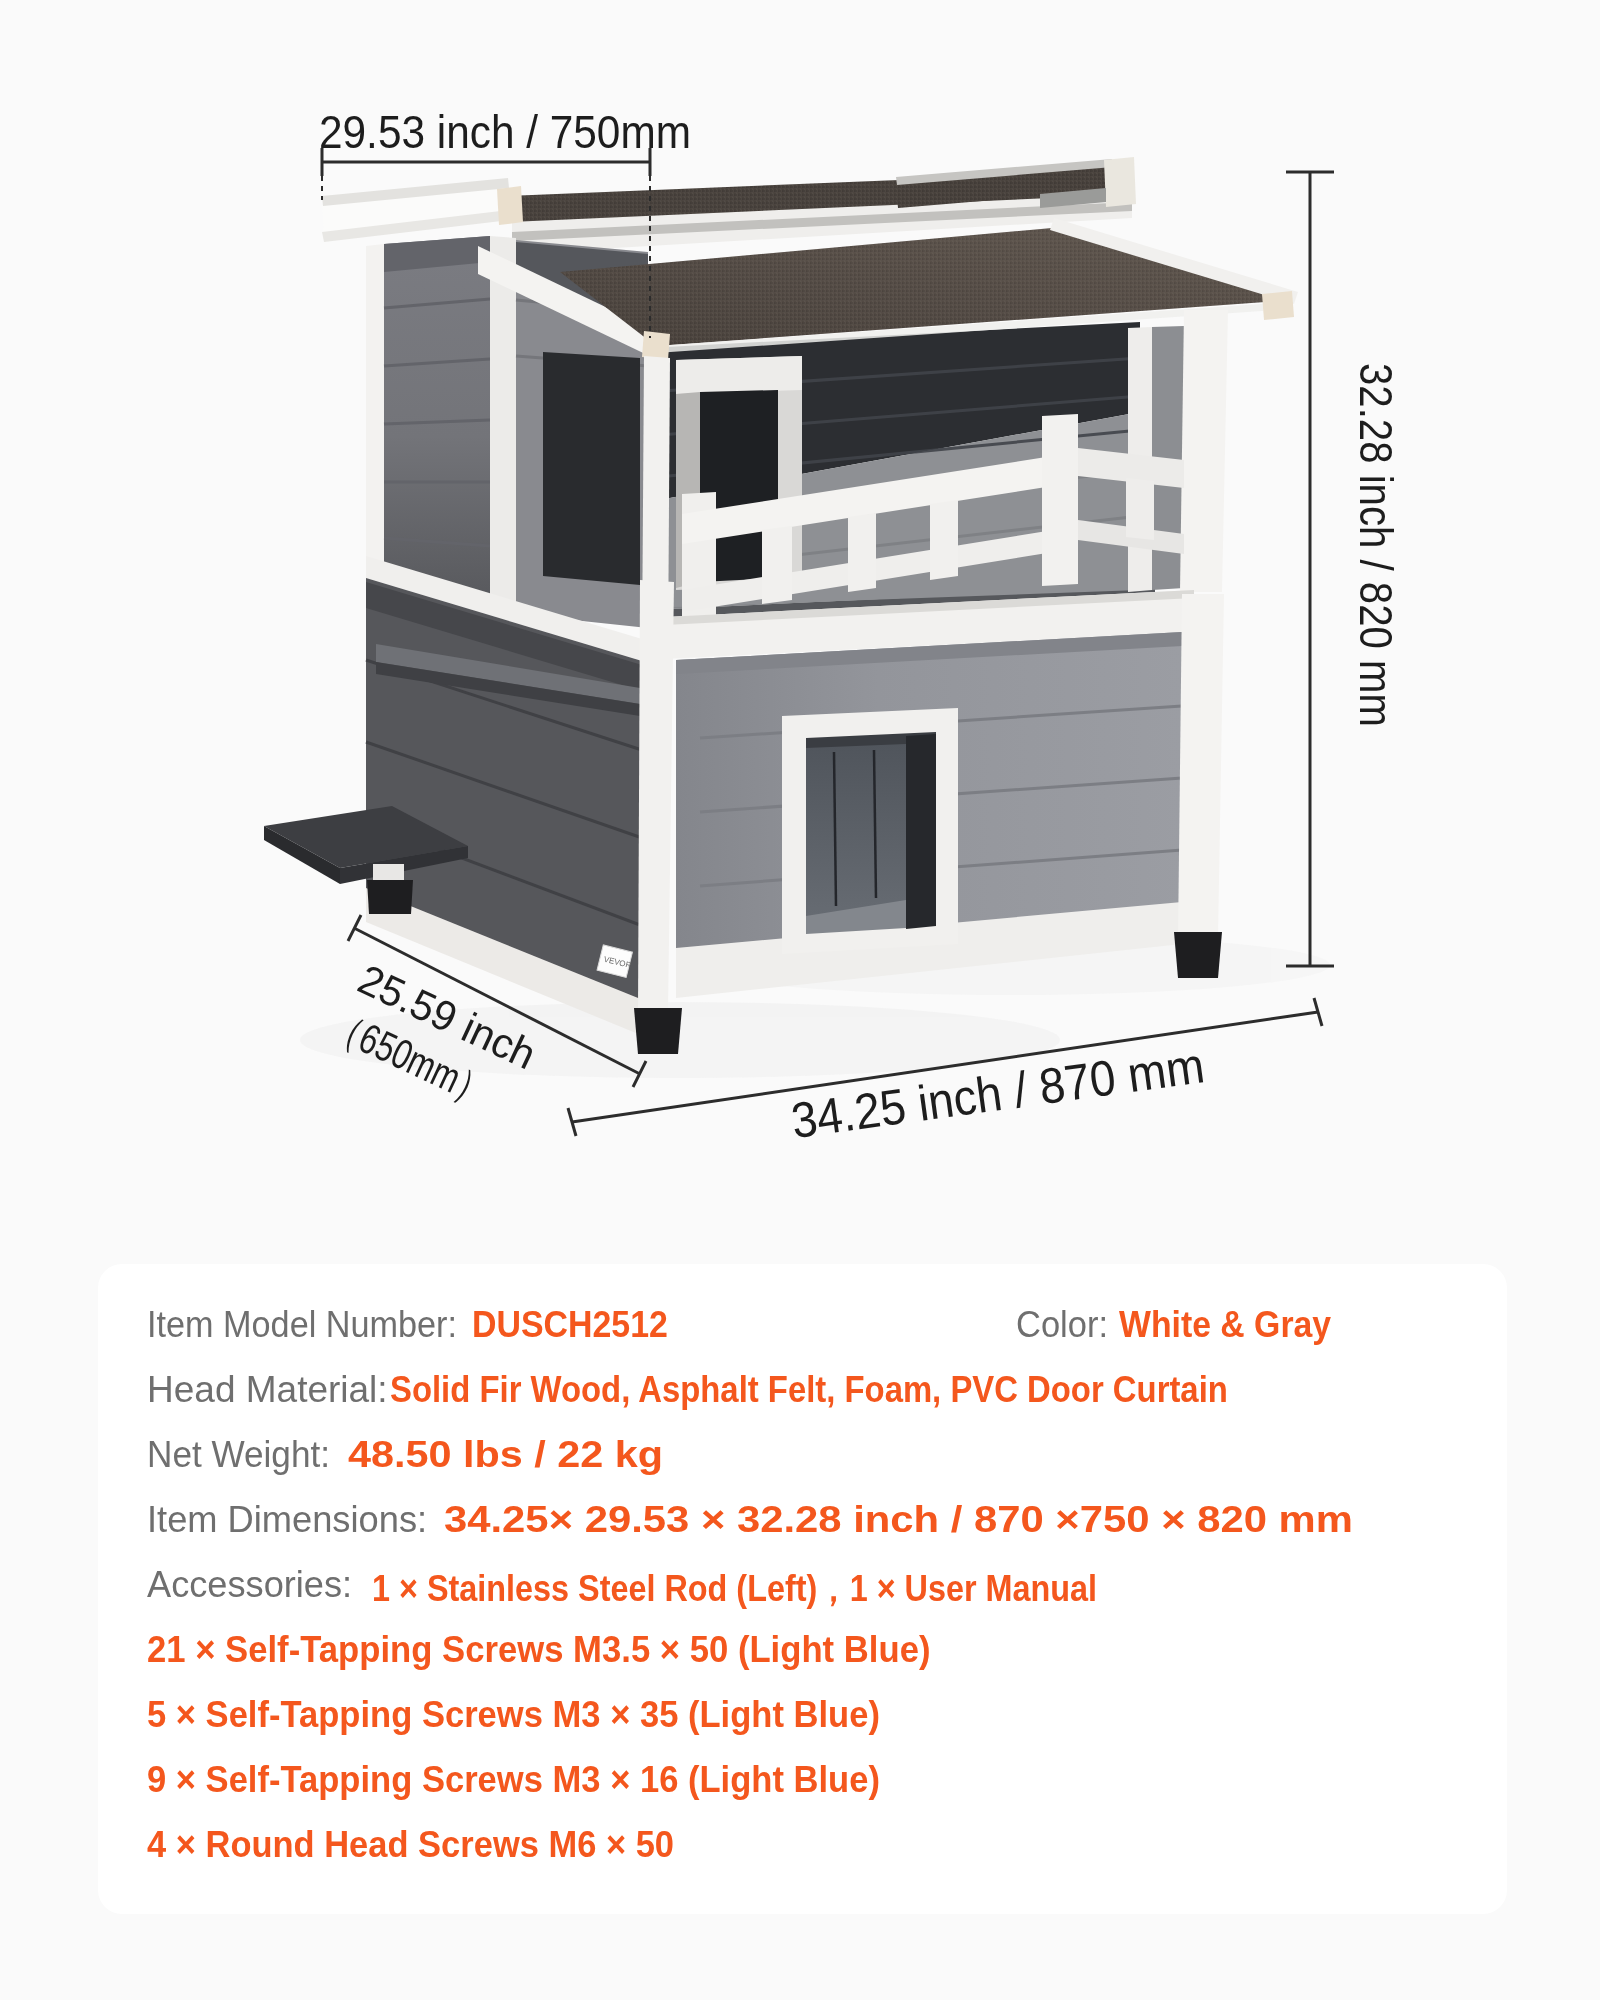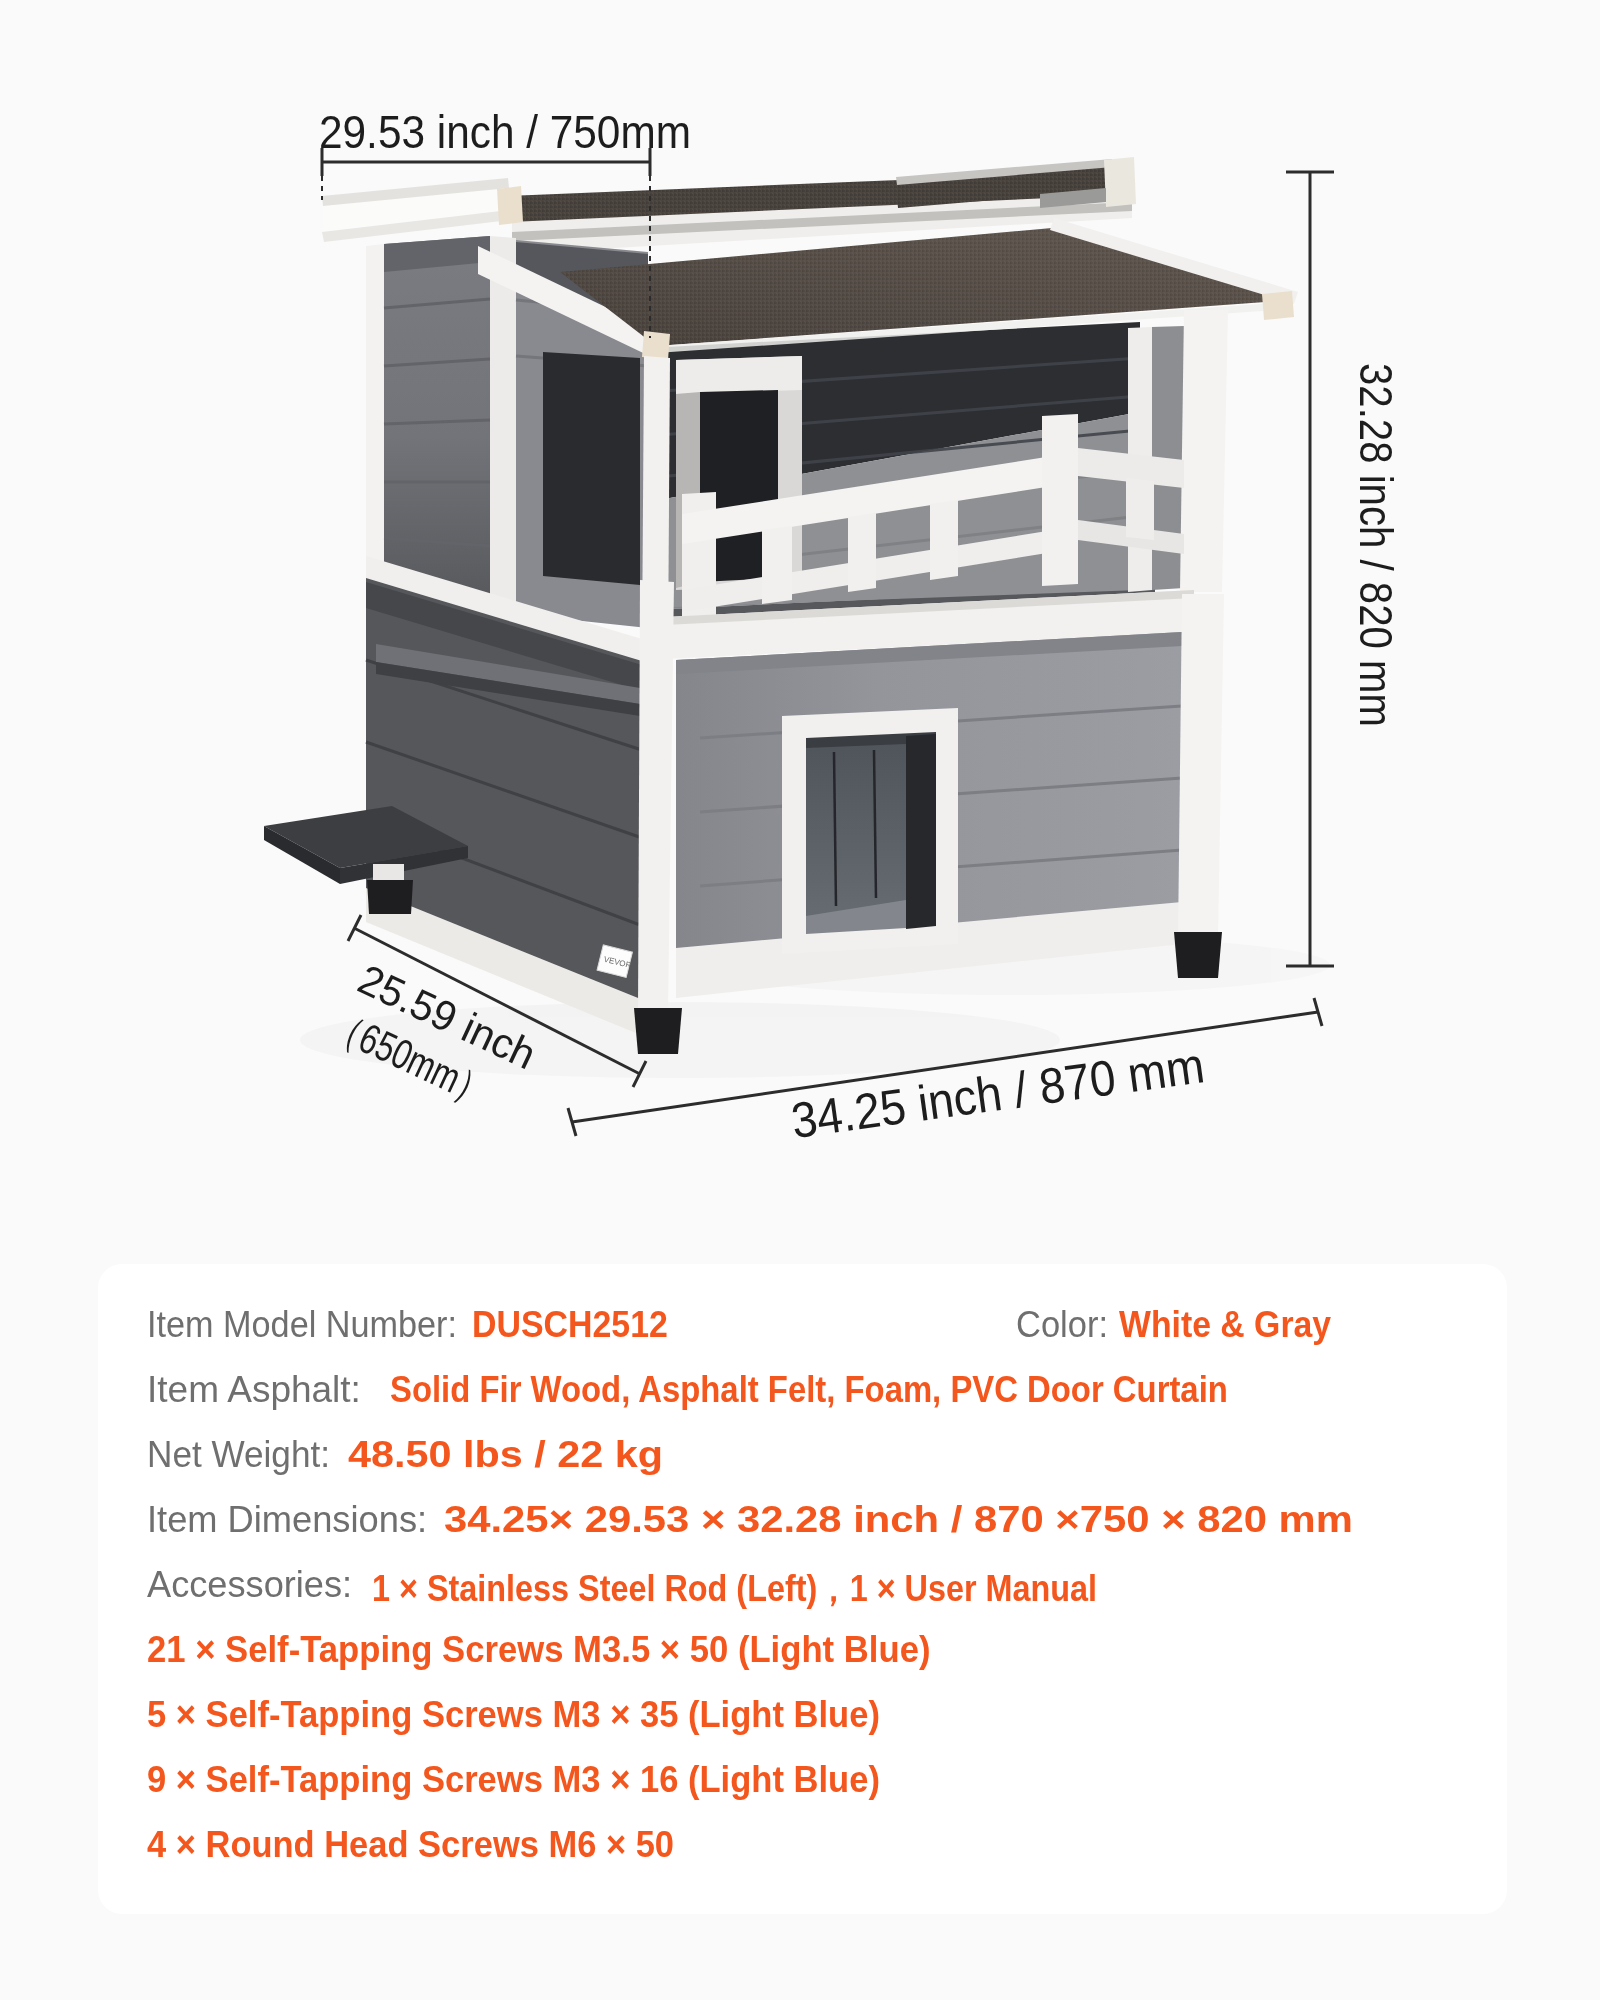--- a/index.html
+++ b/index.html
@@ -250,21 +250,21 @@
   </g>
 </svg>
 
 <div class="abs" style="left:98px;top:1264px;width:1409px;height:650px;background:#ffffff;border-radius:24px;"></div>
 
 <div class="abs lbl" style="left:147px;top:1304px;transform-origin:left top;transform:scaleX(0.925);">Item Model Number:</div>
 <div class="abs val" style="left:472px;top:1304px;transform-origin:left top;transform:scaleX(0.916);">DUSCH2512</div>
 <div class="abs lbl" style="left:1016px;top:1304px;transform-origin:left top;transform:scaleX(0.932);">Color:</div>
 <div class="abs val" style="left:1119px;top:1304px;transform-origin:left top;transform:scaleX(0.913);">White &amp; Gray</div>
 
-<div class="abs lbl" style="left:147px;top:1369px;transform-origin:left top;transform:scaleX(1.0);">Item Asphalt:</div>
+<div class="abs lbl" style="left:147px;top:1369px;transform-origin:left top;transform:scaleX(1.0);">Head Material:</div>
 <div class="abs val" style="left:390px;top:1369px;transform-origin:left top;transform:scaleX(0.888);">Solid Fir Wood, Asphalt Felt, Foam, PVC Door Curtain</div>
 
 <div class="abs lbl" style="left:147px;top:1434px;transform-origin:left top;transform:scaleX(0.95);">Net Weight:</div>
 <div class="abs val" style="left:348px;top:1434px;transform-origin:left top;transform:scaleX(1.118);">48.50 lbs / 22 kg</div>
 
 <div class="abs lbl" style="left:147px;top:1499px;transform-origin:left top;transform:scaleX(0.98);">Item Dimensions:</div>
 <div class="abs val" style="left:444px;top:1499px;transform-origin:left top;transform:scaleX(1.13);">34.25× 29.53 × 32.28 inch / 870 ×750 × 820 mm</div>
 
 <div class="abs lbl" style="left:147px;top:1564px;transform-origin:left top;transform:scaleX(0.978);">Accessories:</div>
 <div class="abs val" style="left:372px;top:1564px;transform-origin:left top;transform:scaleX(0.875);">1 × Stainless Steel Rod (Left)，1 × User Manual</div>

